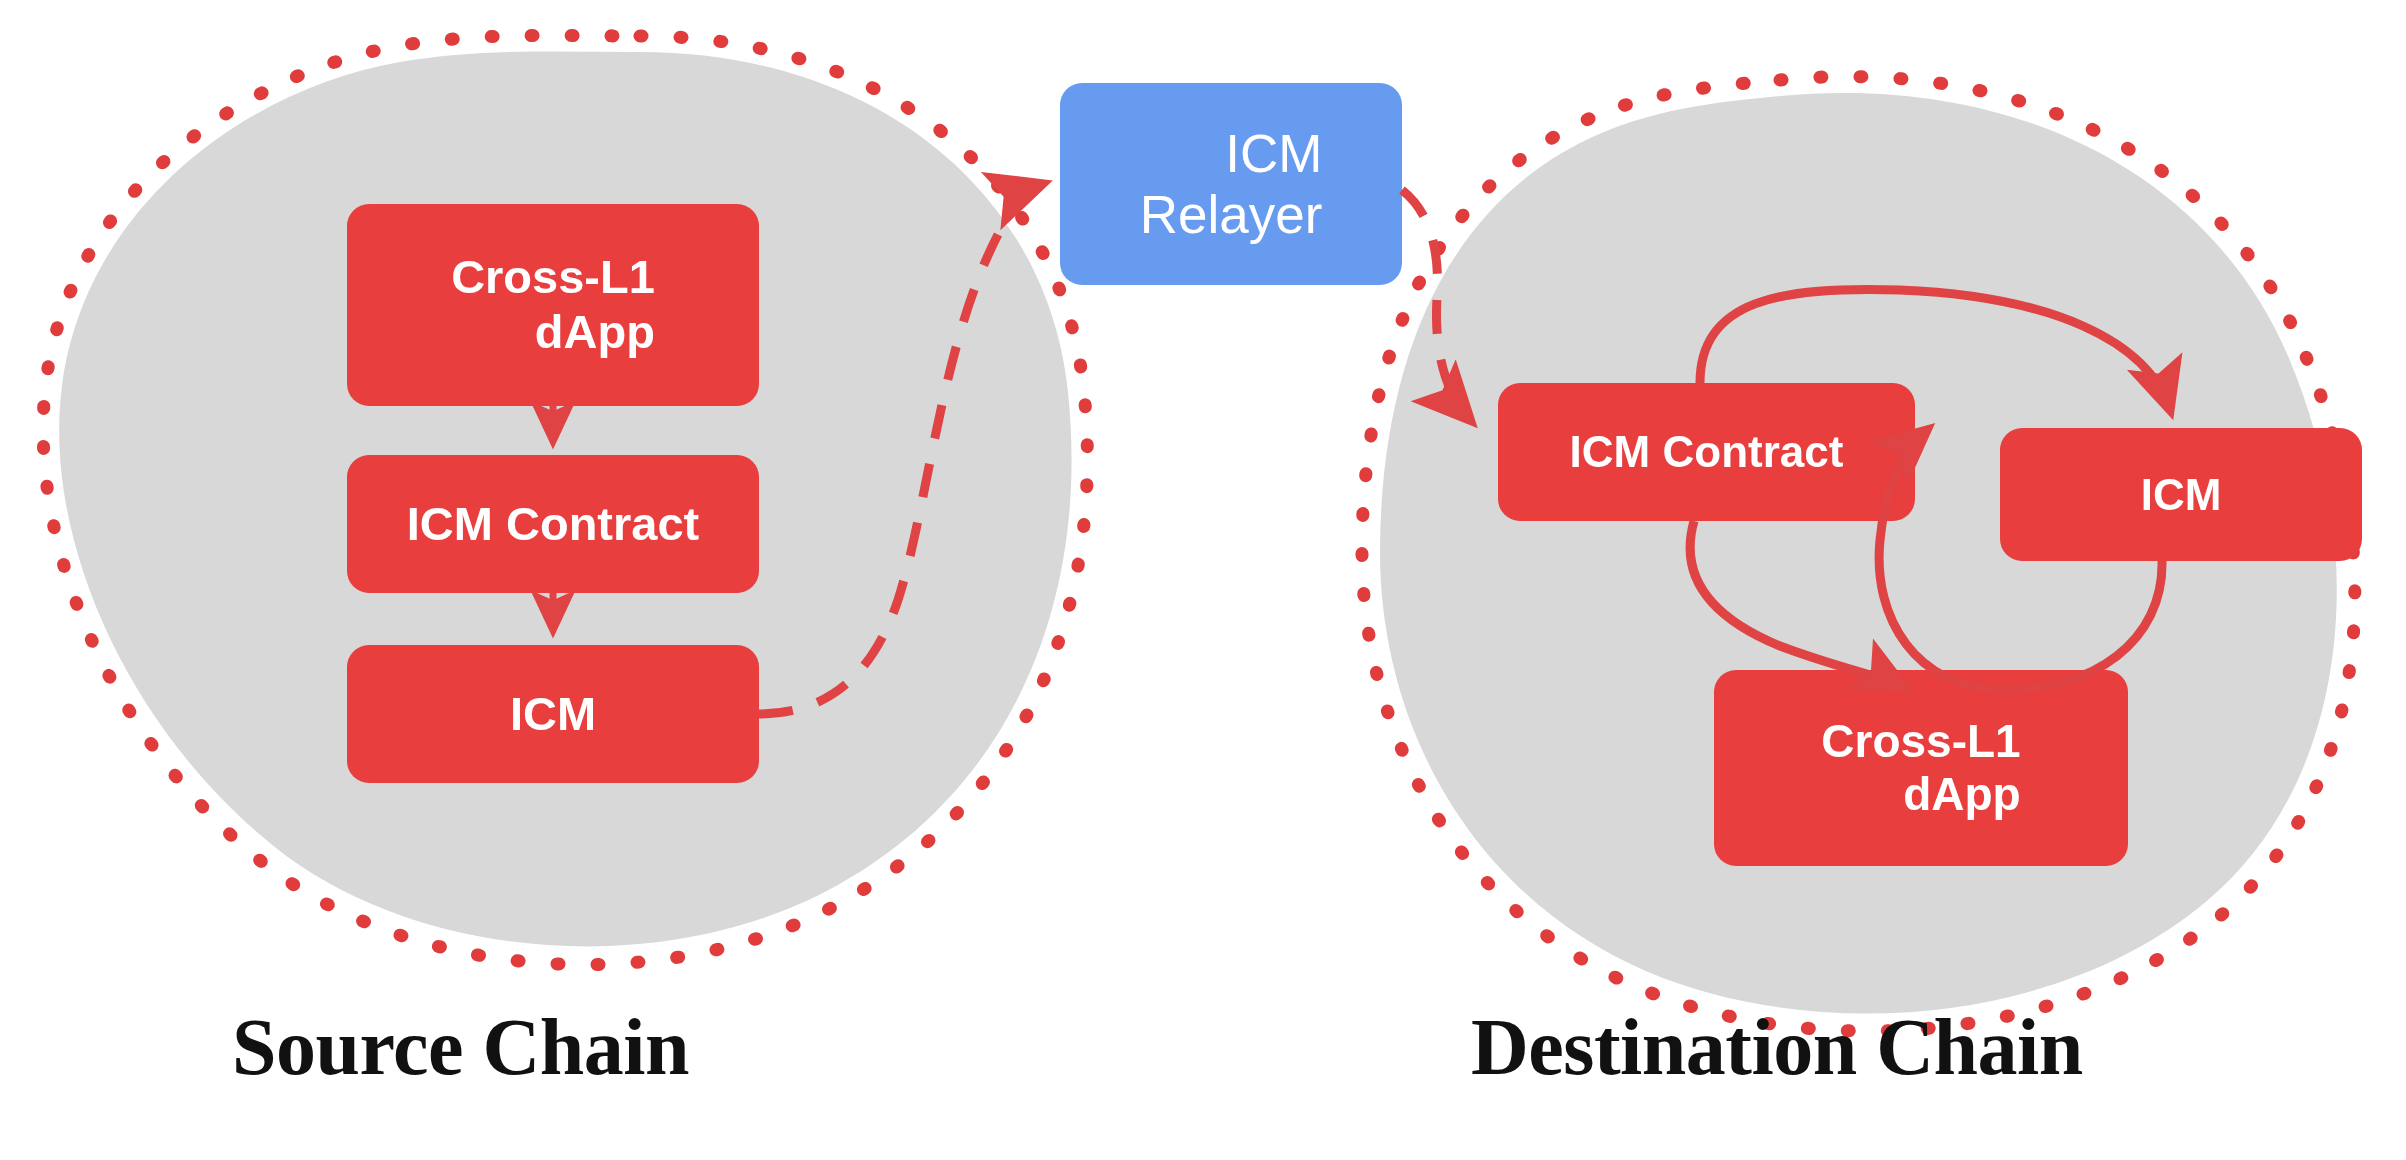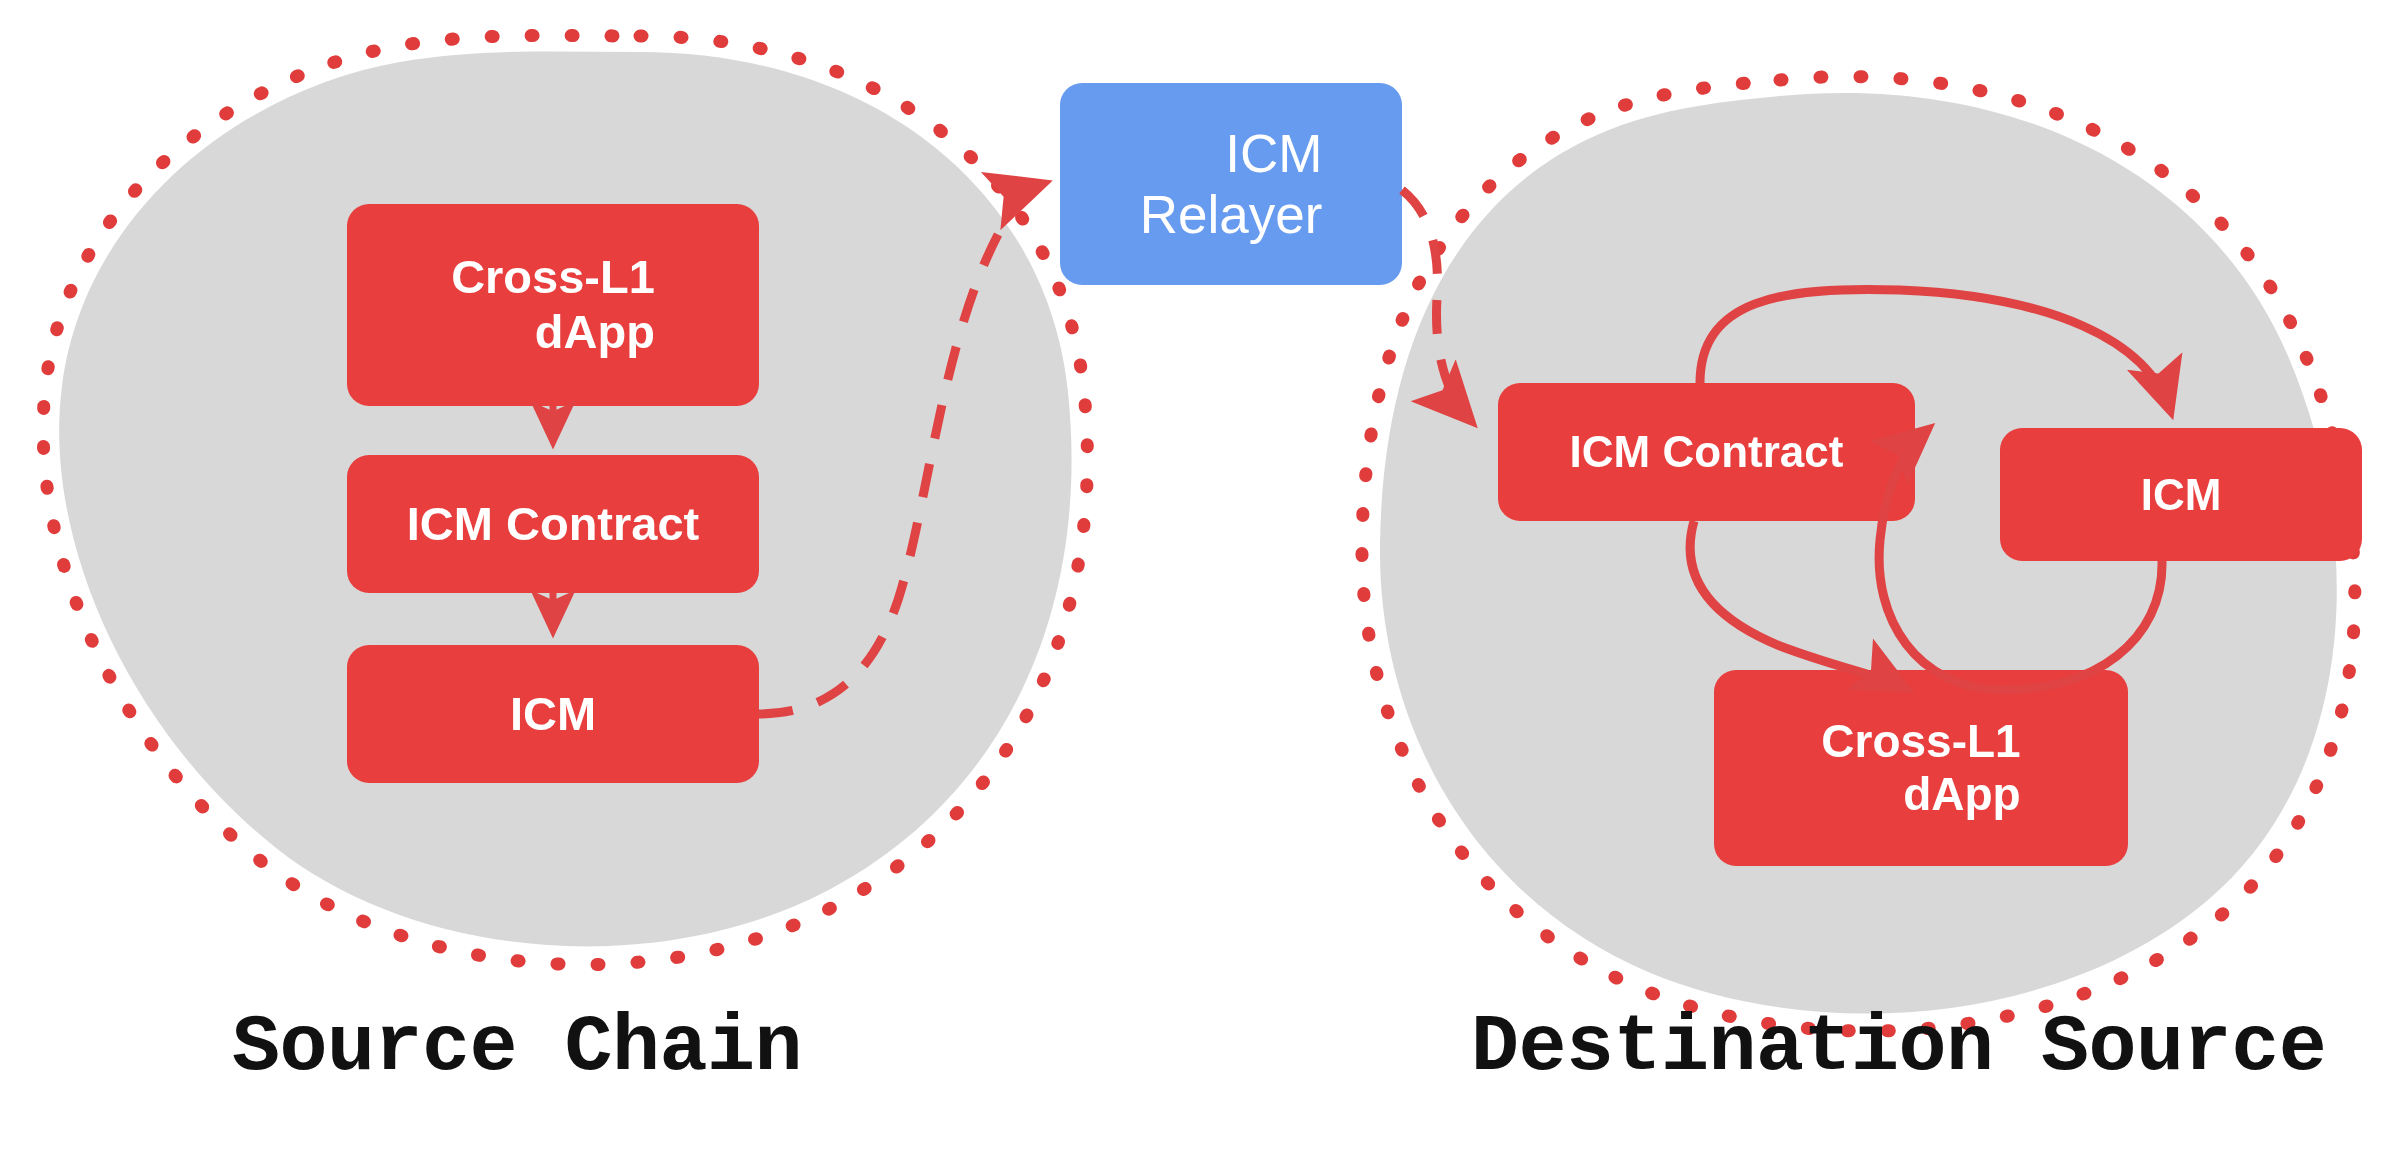--- a/index.html
+++ b/index.html
@@ -35,21 +35,21 @@
     white-space: pre-line;
   }
   .relayer-label {
     font-weight: normal;
     font-size: 53px;
   }
   .chain-caption {
     position: absolute;
     color: #111111;
     font-weight: bold;
-    font-family: Liberation Mono, monospace;
+    font-family: Liberation Serif, serif;
     font-size: 80px;
     letter-spacing: -0.5px;
     white-space: nowrap;
   }
 </style>
 </head>
 <body>
 
 <div id="stage">
 
@@ -151,15 +151,15 @@
 
   <div class="node-label" style="left:1498px; top:383px; width:417px; height:138px; font-size:44px;">ICM Contract</div>
 
   <div class="node-label" style="left:2000px; top:428px; width:362px; height:133px; font-size:44px;">ICM</div>
 
   <div class="node-label" style="left:1714px; top:670px; width:414px; height:196px; font-size:46px;">Cross-L1
 dApp</div>
 
   <div class="chain-caption" style="left:232px; top:1002px;">Source Chain</div>
 
-  <div class="chain-caption" style="left:1471px; top:1002px;">Destination Source</div>
+  <div class="chain-caption" style="left:1471px; top:1002px;">Destination Chain</div>
 
 </div>
 
 </body></html>

